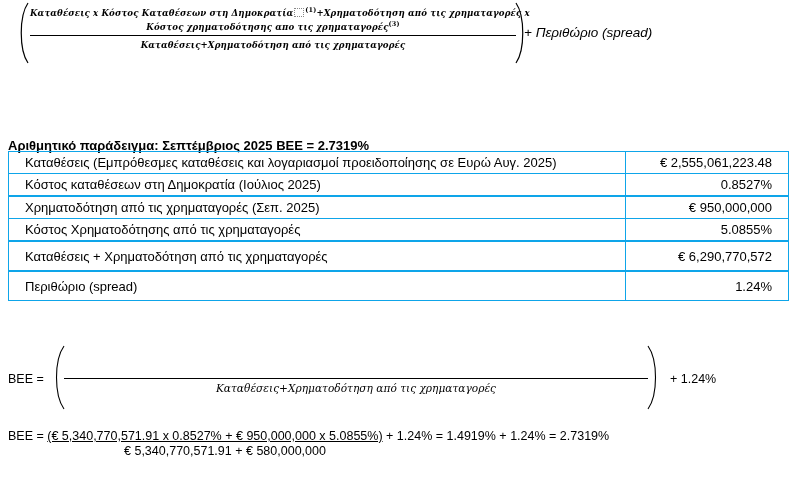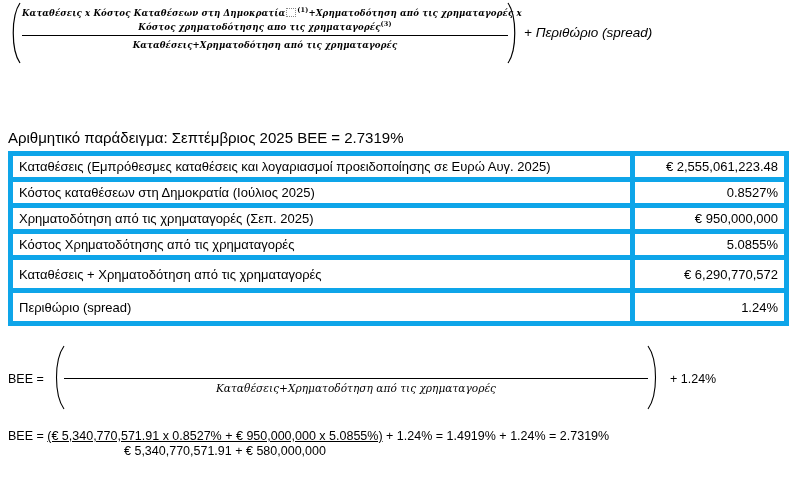--- a/index.html
+++ b/index.html
@@ -1,35 +1,35 @@
 <!DOCTYPE html>
 <html><head>
 <meta charset="utf-8">
 <style>
   html, body { margin: 0; padding: 0; background: #ffffff; }
   body { width: 807px; height: 480px; position: relative; overflow: hidden; font-family: "Liberation Sans", sans-serif; color: #000; }
 
-  .formula1 { position: absolute; left: 8px; top: 2px; width: 512px; height: 62px; }
+  .formula1 { position: absolute; left: 16px; top: 2px; width: 512px; height: 62px; }
   .paren { position: absolute; top: 0; width: 14px; height: 62px; }
   .paren svg { width: 100%; height: 100%; display: block; }
   .paren-l { left: 0; }
   .paren-r { right: 0; }
   .f1-num, .f1-den { position: absolute; left: 14px; right: 12px; text-align: center; font-family: "DejaVu Serif", serif; font-style: italic; font-weight: bold; font-size: 8.6px; line-height: 11px; white-space: nowrap; letter-spacing: 0.15px; }
   .f1-num { top: 3px; }
   .f1-bar { position: absolute; left: 14px; right: 12px; top: 33px; height: 1px; background: #000; }
   .f1-den { top: 38px; }
   .sup { font-size: 6.5px; vertical-align: 4px; font-style: normal; }
   .boxglyph { display: inline-block; width: 8px; height: 7px; border: 1px dotted #888; vertical-align: -1px; margin: 0 1px; }
 
   .spread-label { position: absolute; left: 524px; top: 25px; font-size: 13.5px; font-weight: normal; font-style: italic; white-space: nowrap; }
 
-  .example-title { position: absolute; left: 8px; top: 129px; font-size: 15px; font-weight: normal; white-space: nowrap; }
+  .example-title { position: absolute; left: 8px; top: 138px; font-size: 13px; font-weight: bold; white-space: nowrap; }
 
   table.data { position: absolute; left: 8px; top: 151px; width: 781px; border-collapse: collapse; font-size: 13px; }
-  table.data td { border: 5px solid #0ea5e9; padding: 0 6px; height: 21px; white-space: nowrap; }
+  table.data td { border: 1px solid #0ea5e9; padding: 0 16px; height: 21px; white-space: nowrap; }
   table.data td.lbl { width: 615px; }
   table.data td.val { text-align: right; width: 140px; }
   table.data tr.tall td { height: 28px; }
   table.data tr.thick td { border-top-width: 2px; }
 
   .formula2 { position: absolute; left: 8px; top: 345px; width: 700px; height: 65px; }
   .bee-label { position: absolute; left: 0; top: 27px; font-size: 12.5px; white-space: nowrap; }
   .f2-wrap { position: absolute; left: 44px; top: 0; width: 608px; height: 65px; }
   .f2-num, .f2-den { position: absolute; left: 12px; right: 12px; text-align: center; font-family: "DejaVu Serif", serif; font-style: italic; font-size: 10.6px; line-height: 13px; white-space: nowrap; }
   .f2-num { top: 3px; }

